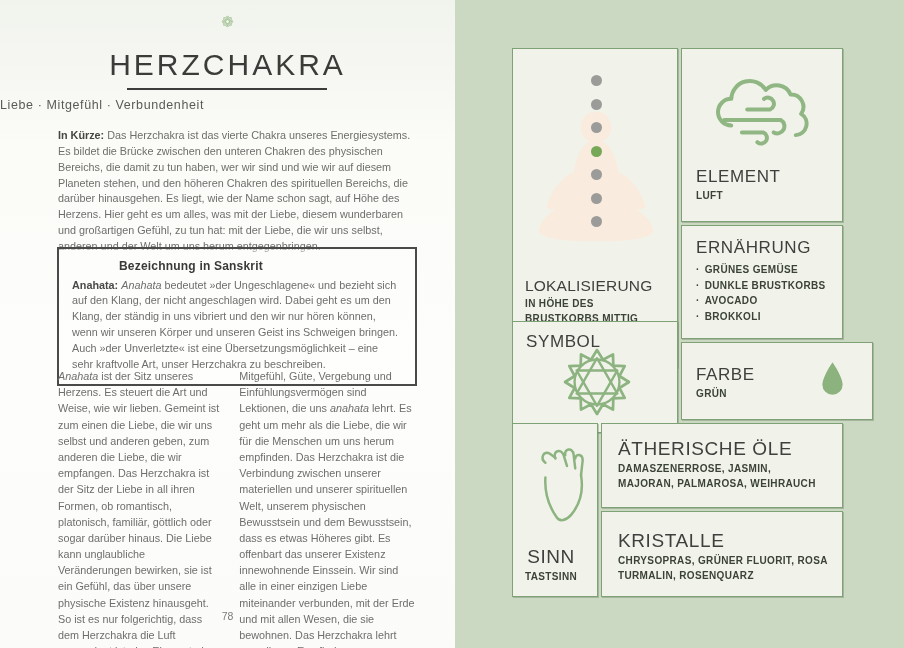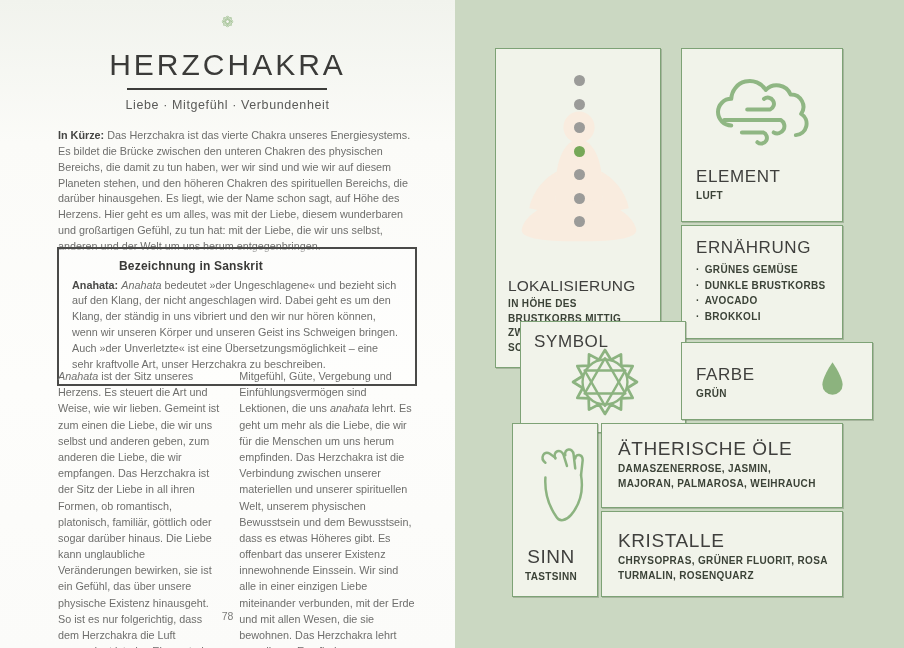--- a/index.html
+++ b/index.html
@@ -13,21 +13,21 @@
   
   .page-left{
     position:relative;width:455px;height:648px;
     background:linear-gradient(180deg,#f1f3ed 0%,#fbfbf8 22%,#fdfdfb 60%,#fbfbf9 100%);
   }
   .ornament{position:absolute;top:14px;left:0;width:455px;text-align:center;
     color:#a3c295;font-size:15px;line-height:15px;}
   .title{position:absolute;top:48px;left:0;width:455px;text-align:center;
     font-size:30px;letter-spacing:3px;color:#3b3b39;font-weight:400;}
   .title-rule{position:absolute;top:88px;left:127px;width:200px;height:2px;background:#3c3c3a;}
-  .subtitle{position:absolute;top:98px;left:0;width:455px;text-align:center;
+  .subtitle{position:absolute;top:98px;left:0;width:455px;text-align:left;
     font-size:12.5px;letter-spacing:.6px;color:#595957;}
   .intro{position:absolute;top:128px;left:58px;width:358px;
     font-size:10.8px;line-height:1.47;color:#6e6e6c;}
   .intro b{color:#454543;}
   .sanskrit-box{position:absolute;top:247px;left:57px;width:330px;
     border:2px solid #4a4a48;background:rgba(255,255,255,.4);
     padding:9px 13px 11px 13px;font-size:10.8px;line-height:1.47;color:#6e6e6c;}
   .sanskrit-box h3{margin:0 0 2px 0;font-size:12px;color:#3a3a38;letter-spacing:.2px;padding-left:47px;}
   .sanskrit-box b{color:#4a4a48;}
   .columns{position:absolute;top:368px;left:58px;width:358px;display:flex;gap:18px;}
@@ -39,22 +39,22 @@
 
   
   .page-right{
     position:relative;width:449px;height:648px;
     background:#cbd8c2;
   }
   .cell{
     position:absolute;background:#f1f3ea;border:1px solid #7ea276;
     box-shadow:1px 1px 0 rgba(96,118,90,.35);box-sizing:border-box;
   }
-  .c-lok{left:40px;top:48px;width:166px;height:320px;}
-  .c-sym{left:57px;top:321px;width:166px;height:112px;margin-left:8px;}
+  .c-lok{left:57px;top:48px;width:166px;height:320px;}
+  .c-sym{left:57px;top:321px;width:166px;height:112px;}
   .c-ele{left:226px;top:48px;width:162px;height:174px;}
   .c-ern{left:226px;top:225px;width:162px;height:114px;}
   .c-far{left:226px;top:342px;width:192px;height:78px;}
   .c-sin{left:57px;top:423px;width:86px;height:174px;text-align:center;}
   .c-oel{left:146px;top:423px;width:242px;height:85px;}
   .c-kri{left:146px;top:511px;width:242px;height:86px;}
 
   .cell-title{font-size:17px;letter-spacing:.6px;color:#3f3f3d;font-weight:400;}
   .cell-title.small{font-size:15.5px;letter-spacing:.2px;}
   .cell-title.big{font-size:19px;}

